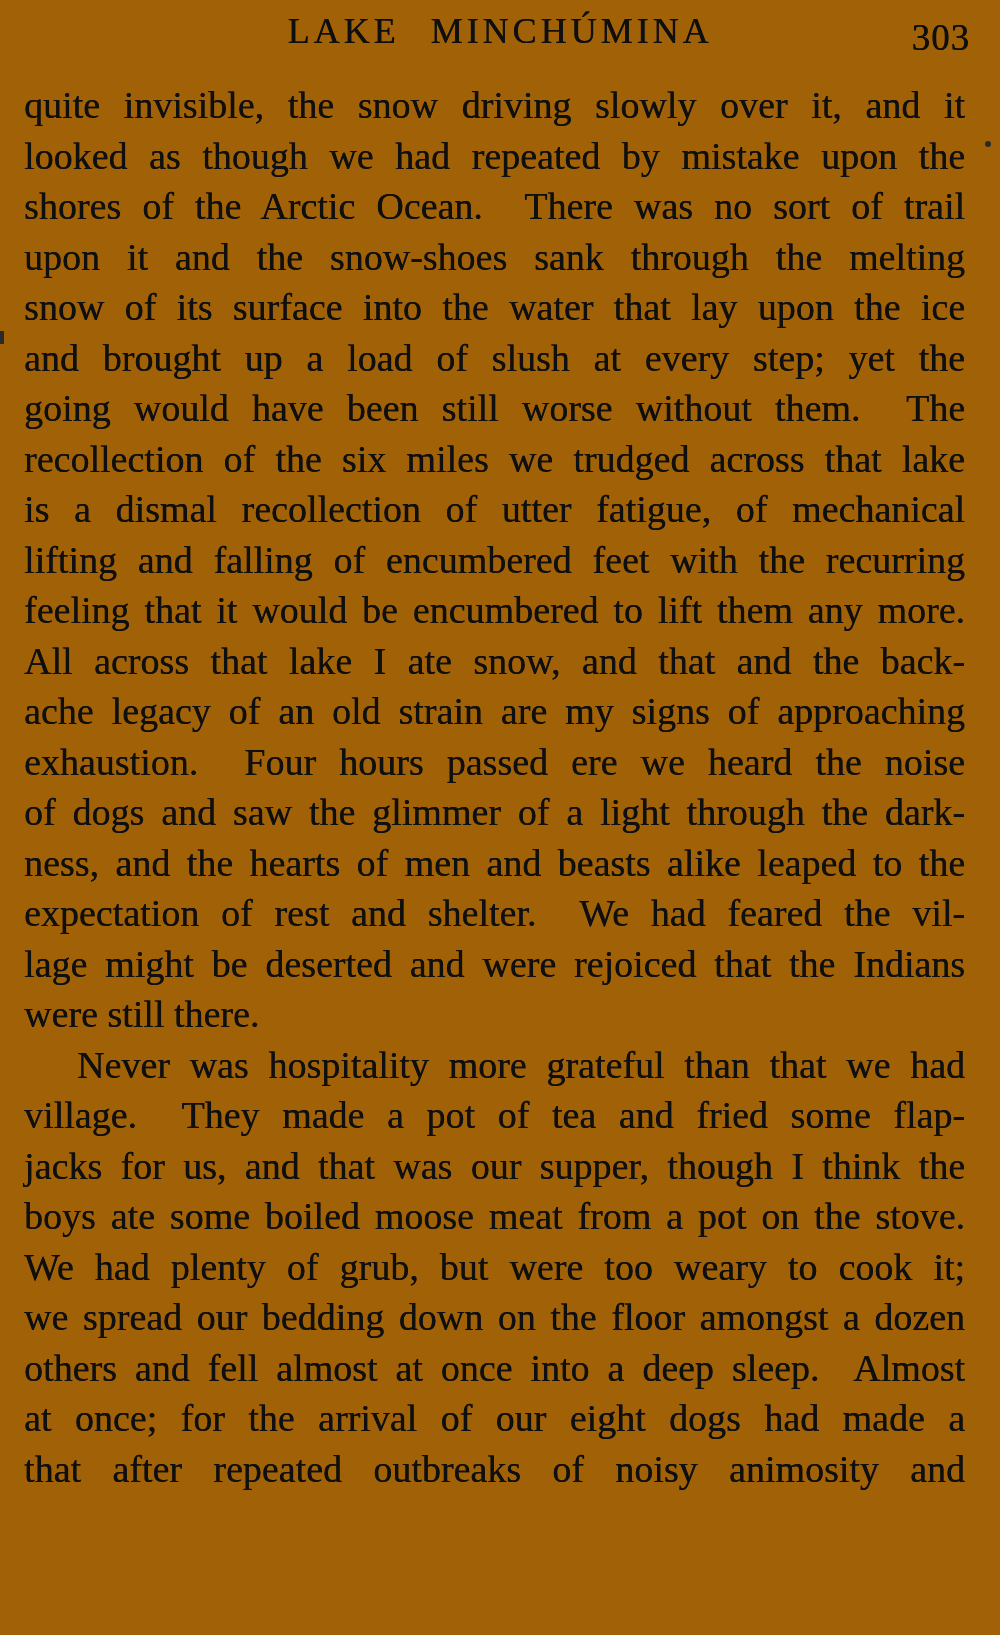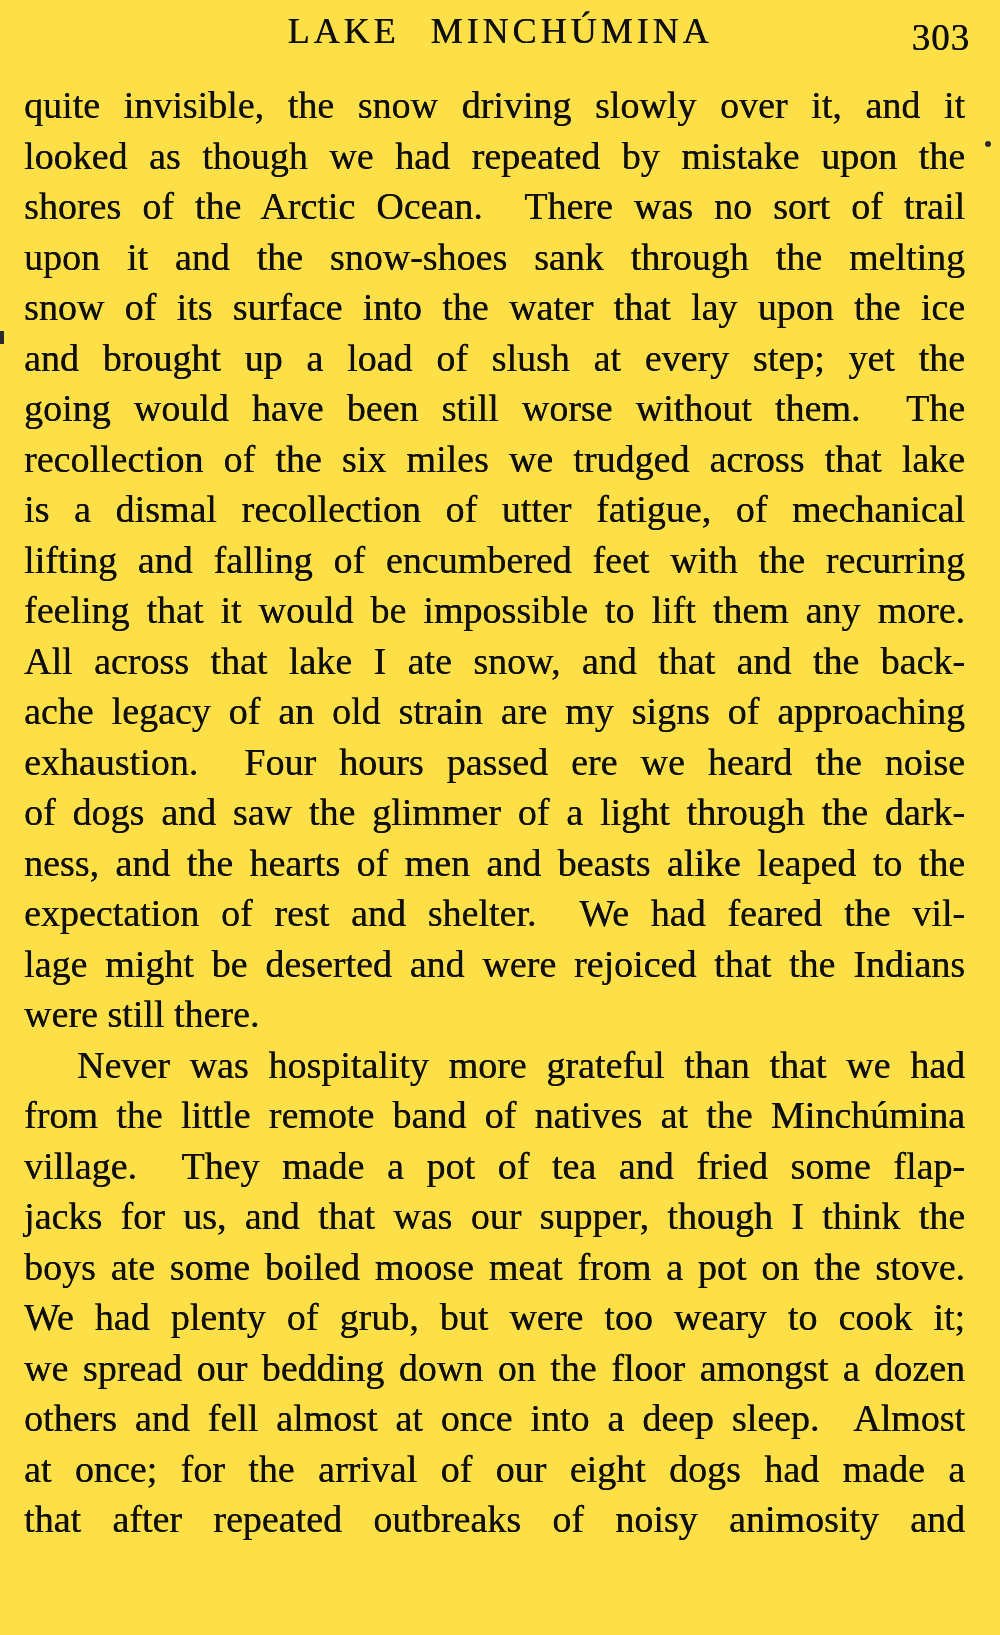--- a/index.html
+++ b/index.html
@@ -4,21 +4,21 @@
 <style>
   html, body {
     margin: 0;
     padding: 0;
     background: #ffffff;
   }
   .page {
     position: relative;
     width: 1000px;
     height: 1635px;
-    background: #fde047;
+    background: #a16207;
     overflow: hidden;
     font-family: "Liberation Serif", "DejaVu Serif", serif;
     color: #0f0f0f;
   }
   .running-head {
     position: absolute;
     top: 0;
     left: 0;
     right: 0;
     height: 62px;
@@ -80,31 +80,30 @@
       <div class="line">quite invisible, the snow driving slowly over it, and it</div>
       <div class="line">looked as though we had repeated by mistake upon the</div>
       <div class="line">shores of the Arctic Ocean.  There was no sort of trail</div>
       <div class="line">upon it and the snow-shoes sank through the melting</div>
       <div class="line">snow of its surface into the water that lay upon the ice</div>
       <div class="line">and brought up a load of slush at every step; yet the</div>
       <div class="line">going would have been still worse without them.  The</div>
       <div class="line">recollection of the six miles we trudged across that lake</div>
       <div class="line">is a dismal recollection of utter fatigue, of mechanical</div>
       <div class="line">lifting and falling of encumbered feet with the recurring</div>
-      <div class="line">feeling that it would be impossible to lift them any more.</div>
+      <div class="line">feeling that it would be encumbered to lift them any more.</div>
       <div class="line">All across that lake I ate snow, and that and the back-</div>
       <div class="line">ache legacy of an old strain are my signs of approaching</div>
       <div class="line">exhaustion.  Four hours passed ere we heard the noise</div>
       <div class="line">of dogs and saw the glimmer of a light through the dark-</div>
       <div class="line">ness, and the hearts of men and beasts alike leaped to the</div>
       <div class="line">expectation of rest and shelter.  We had feared the vil-</div>
       <div class="line">lage might be deserted and were rejoiced that the Indians</div>
       <div class="line para-end">were still there.</div>
       <div class="line" style="padding-left: 53px;">Never was hospitality more grateful than that we had</div>
-      <div class="line">from the little remote band of natives at the Minchúmina</div>
       <div class="line">village.  They made a pot of tea and fried some flap-</div>
       <div class="line">jacks for us, and that was our supper, though I think the</div>
       <div class="line">boys ate some boiled moose meat from a pot on the stove.</div>
       <div class="line">We had plenty of grub, but were too weary to cook it;</div>
       <div class="line">we spread our bedding down on the floor amongst a dozen</div>
       <div class="line">others and fell almost at once into a deep sleep.  Almost</div>
       <div class="line">at once; for the arrival of our eight dogs had made a</div>
       <div class="line">that after repeated outbreaks of noisy animosity and</div>
     </div>
 <div class="artifact" style="left: 0px; top: 331px; width: 4px; height: 13px;"></div>

